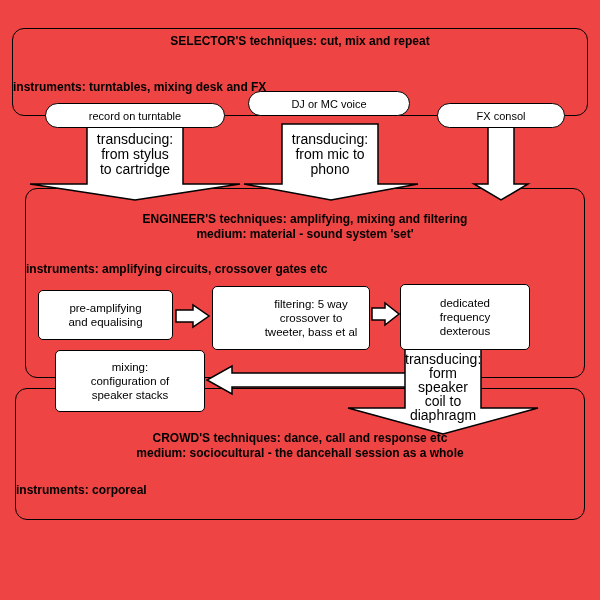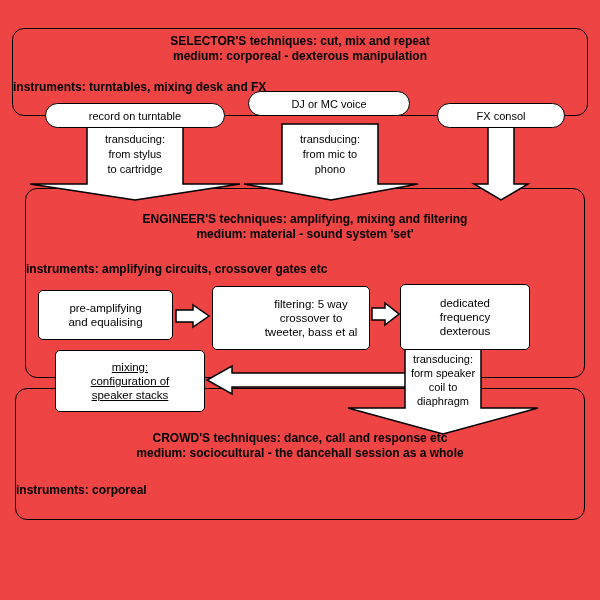--- a/index.html
+++ b/index.html
@@ -40,36 +40,35 @@
     position:absolute;
     border:1.5px solid #000;
     border-radius:5px;
     background:#fff;
     display:flex; align-items:center; justify-content:center;
     font-size:11.5px; line-height:14px;
     text-align:center; white-space:pre-line;
   }
   .arrow-label {
     position:absolute;
-    font-size:11px; line-height:15px;
+    font-size:14px; line-height:15px;
     text-align:center; white-space:pre-line;
   }
   .arrow-label.small { line-height:14px; }
 
   svg.overlay { position:absolute; left:0; top:0; }
 </style>
 </head>
 <body>
 
 <div class="canvas">
 
   <div class="section-box" style="left:12px; top:28px; width:576px; height:88px;">
     <div class="two-line" style="top:5px;">
       <div>SELECTOR'S techniques: cut, mix and repeat</div>
-      <div>medium: corporeal - dexterous manipulation</div>
     </div>
     <div class="instruments" style="top:51px;">instruments: turntables, mixing desk and FX</div>
   </div>
 
   <div class="section-box" style="left:25px; top:188px; width:560px; height:190px;">
     <div class="two-line" style="top:23px;">
       <div>ENGINEER'S techniques: amplifying, mixing and filtering</div>
       <div>medium: material - sound system 'set'</div>
     </div>
     <div class="instruments" style="top:73px;">instruments: amplifying circuits, crossover gates etc</div>
@@ -105,21 +104,21 @@
   <div class="pill" style="left:437px; top:103px; width:128px; height:25px;">FX consol</div>
 
   <div class="node" style="left:38px; top:290px; width:135px; height:50px;">pre-amplifying
 and equalising</div>
   <div class="node" style="left:212px; top:286px; width:158px; height:64px;padding-left:40px;">filtering: 5 way
 crossover to
 tweeter, bass et al</div>
   <div class="node" style="left:400px; top:284px; width:130px; height:66px;">dedicated
 frequency
 dexterous</div>
-  <div class="node" style="left:55px; top:350px; width:150px; height:62px;text-decoration:underline;">mixing:
+  <div class="node" style="left:55px; top:350px; width:150px; height:62px;">mixing:
 configuration of
 speaker stacks</div>
 
   <div class="arrow-label" style="left:87px; top:132px; width:96px;">transducing:
 from stylus
 to cartridge</div>
   <div class="arrow-label" style="left:282px; top:132px; width:96px;">transducing:
 from mic to
 phono</div>
   <div class="arrow-label small" style="left:405px; top:352px; width:76px;">transducing:

